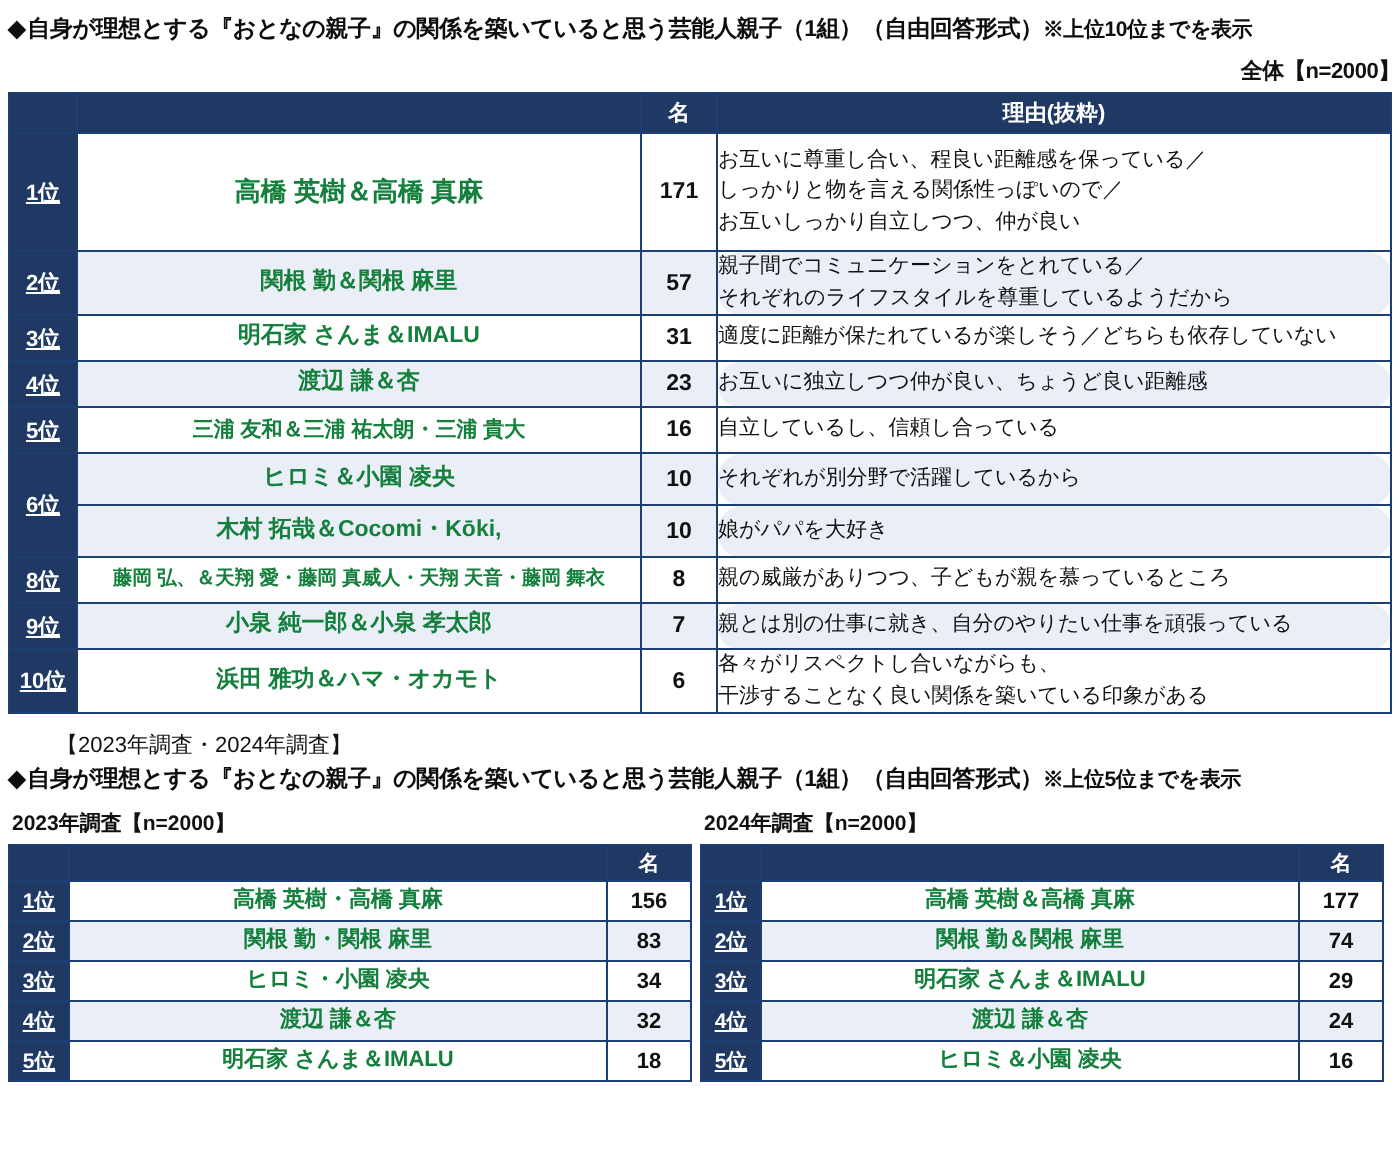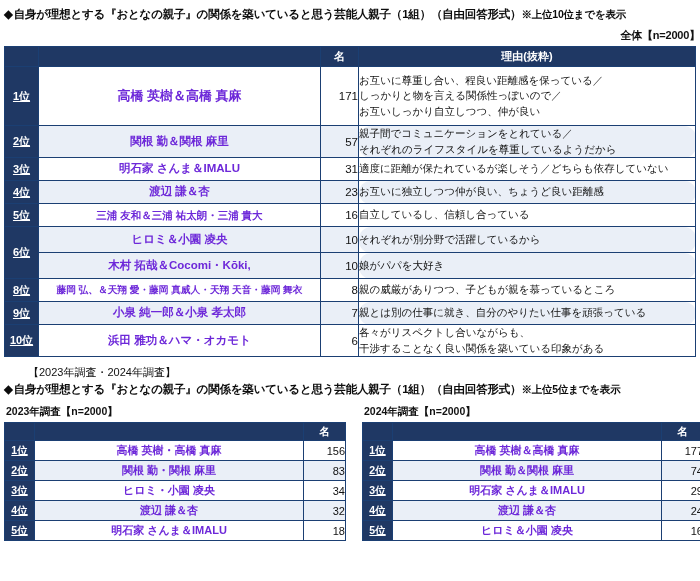--- a/index.html
+++ b/index.html
@@ -70,28 +70,28 @@
     text-align: center;
     vertical-align: middle;
     width: 34px;
     text-decoration: underline;
   }
   .name-cell {
     text-align: center;
     vertical-align: middle;
     font-weight: bold;
     font-size: 11.5px;
-    color: #6d28d9;
+    color: #15803d;
     padding: 3px 2px;
     line-height: 1.35;
   }
   .num-cell {
-    text-align: right;
-    vertical-align: middle;
-    font-weight: normal;
+    text-align: center;
+    vertical-align: middle;
+    font-weight: bold;
     font-size: 11.5px;
     width: 38px;
     color: #111111;
   }
   .reason-cell {
     text-align: left;
     vertical-align: middle;
     font-size: 10.5px;
     padding: 3px 6px;
     line-height: 1.45;
@@ -114,21 +114,21 @@
     font-size: 9.7px;
   }
   .bracket-head {
     font-size: 11px;
     font-weight: normal;
     padding: 8px 0 2px 4px;
     margin-left: 24px;
   }
   .bottom-wrap {
     display: flex;
-    gap: 16px;
+    gap: 4px;
     margin-left: 4px;
     margin-top: 4px;
   }
   .bottom-col {
     width: 342px;
   }
   .bottom-title {
     font-size: 10.5px;
     font-weight: bold;
     padding: 0 0 3px 2px;

